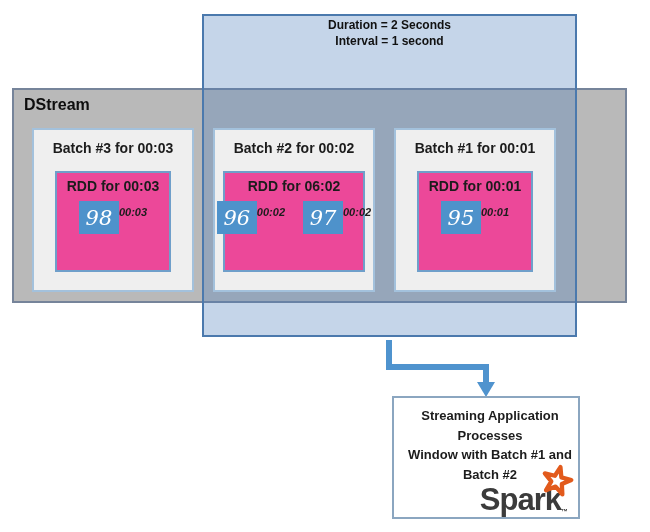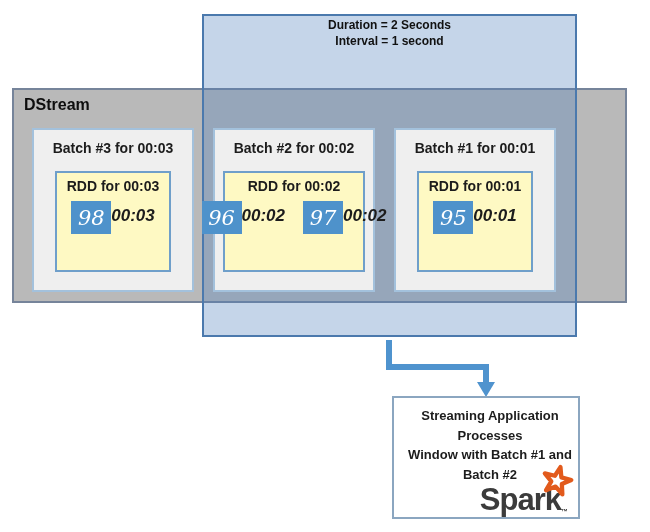--- a/index.html
+++ b/index.html
@@ -53,36 +53,36 @@
     position:absolute; top:128px; width:162px; height:164px;
     background:var(--batch-fill);
     border:2px solid var(--batch-border);
     z-index:3;
     display:flex; flex-direction:column; align-items:center;
   }
   .batch-3{ left:32px; } .batch-2{ left:213px; } .batch-1{ left:394px; }
   .batch-title{ margin-top:10px; font-size:14px; font-weight:700; }
 
   .rdd{
-    margin-top:15px; background:#fef9c3;
+    margin-top:15px; background:#ec4899;
     border:2px solid var(--rdd-border);
     height:101px; display:flex; flex-direction:column; align-items:center;
     padding:5px 12px 0 12px;
   }
   .rdd-narrow{ width:116px; }
   .rdd-wide{ width:142px; }
   .rdd-title{ font-size:14px; font-weight:700; white-space:nowrap; }
   .items-row{ display:flex; gap:18px; margin-top:7px; }
   .item{ display:flex; flex-direction:row; align-items:flex-start;font-style:italic; }
   .value-cell{
     width:40px; height:33px; background:var(--value-fill);
     color:#ffffff; font-family:"DejaVu Serif","Liberation Serif",serif;
     font-size:21px; display:flex; align-items:center; justify-content:center;
   }
-  .time-label{ margin-top:5px; font-size:17px; font-weight:700; }
+  .time-label{ margin-top:5px; font-size:11px; font-weight:700; }
 
   
   .arrow-svg{ position:absolute; left:0; top:0; width:650px; height:532px; z-index:4; pointer-events:none; }
   .arrow-line{ stroke:var(--arrow); stroke-width:6; fill:none; }
   .arrow-head{ fill:var(--arrow); }
 
   
   .stream-box{
     position:absolute; left:392px; top:396px; width:188px; height:123px;
     background:#ffffff; border:2px solid #8ba6c0;
@@ -131,21 +131,21 @@
           <div class="value-cell">98</div>
           <div class="time-label">00:03</div>
         </div>
       </div>
     </div>
   </div>
 
   <div class="batch batch-2">
     <div class="batch-title">Batch #2 for 00:02</div>
     <div class="rdd rdd-wide">
-      <div class="rdd-title">RDD for 00:02</div>
+      <div class="rdd-title">RDD for 06:02</div>
       <div class="items-row">
         <div class="item">
           <div class="value-cell">96</div>
           <div class="time-label">00:02</div>
         </div>
         <div class="item">
           <div class="value-cell">97</div>
           <div class="time-label">00:02</div>
         </div>
       </div>

